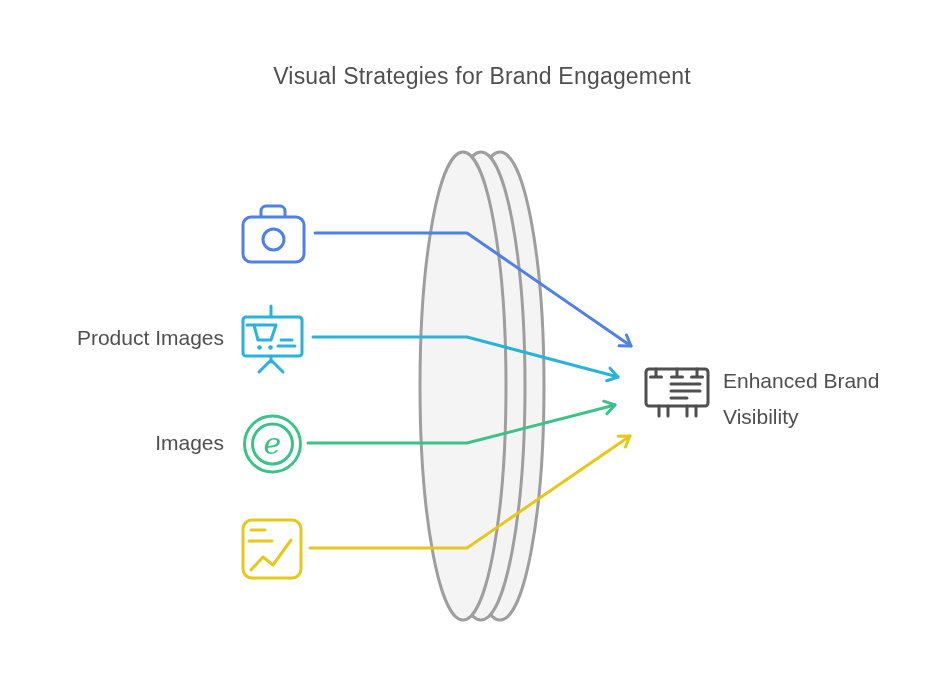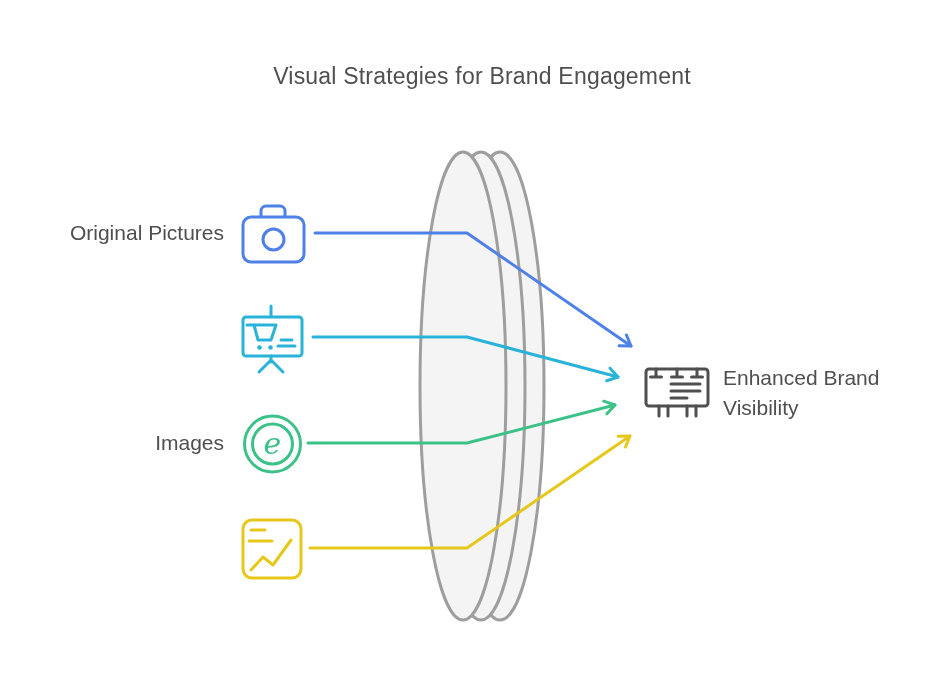--- a/index.html
+++ b/index.html
@@ -8,21 +8,21 @@
   .title{
     position:absolute;top:63px;left:0;width:948px;text-align:center;
     font-size:23px;color:var(--text,#4f4f4f);letter-spacing:0.2px;padding-left:8px;
   }
   .src-label{
     position:absolute;right:724px;text-align:right;white-space:nowrap;
     font-size:21px;line-height:26px;color:var(--text,#4f4f4f);
   }
   .result-label{
     position:absolute;left:723px;top:363px;width:198px;
-    font-size:21px;line-height:30px;color:var(--text,#4f4f4f);
+    font-size:21px;line-height:36px;color:var(--text,#4f4f4f);
   }
   svg.scene{position:absolute;left:0;top:0;}
   .ln{fill:var(--lens-fill,#f4f4f4);stroke:var(--lens-stroke,#9e9e9e);stroke-width:3;}
   .st{fill:none;stroke-width:3;stroke-linecap:round;stroke-linejoin:round;}
   .s0{stroke:var(--c0,#4e80e8);}
   .s1{stroke:var(--c1,#2ab3d8);} .f1{fill:var(--c1,#2ab3d8);stroke:none;}
   .s2{stroke:var(--c2,#3cc289);}
   .s3{stroke:var(--c3,#e5c81a);}
   .sd{stroke:var(--c-dark,#4f4f4f);}
   .fw{fill:#ffffff;}
@@ -92,17 +92,17 @@
     <g>
       <rect class="st sd" x="646" y="369" width="62" height="37" rx="3"></rect>
       <path class="st sd" d="M656,369 V377 M650.5,377 H661.5 M677,369 V377 M671.5,377 H682.5 M697,369 V377 M691.5,377 H702.5"></path>
       <path class="st sd" d="M671,384 H700 M671,391 H700 M671,398 H687"></path>
       <path class="st sd" d="M659,406 V416 M668,406 V416 M687,406 V416 M696,406 V416"></path>
     </g>
   </svg>
 
   <div class="title">Visual Strategies for Brand Engagement</div>
 
-  <div class="src-label" style="top:220px">Original Pictures</div>
+  <div class="src-label" style="top:325px">Product Images</div>
   <div class="src-label" style="top:430px">Images</div>
 
   <div class="result-label">Enhanced Brand Visibility</div>
 </div>
 
 </body></html>

